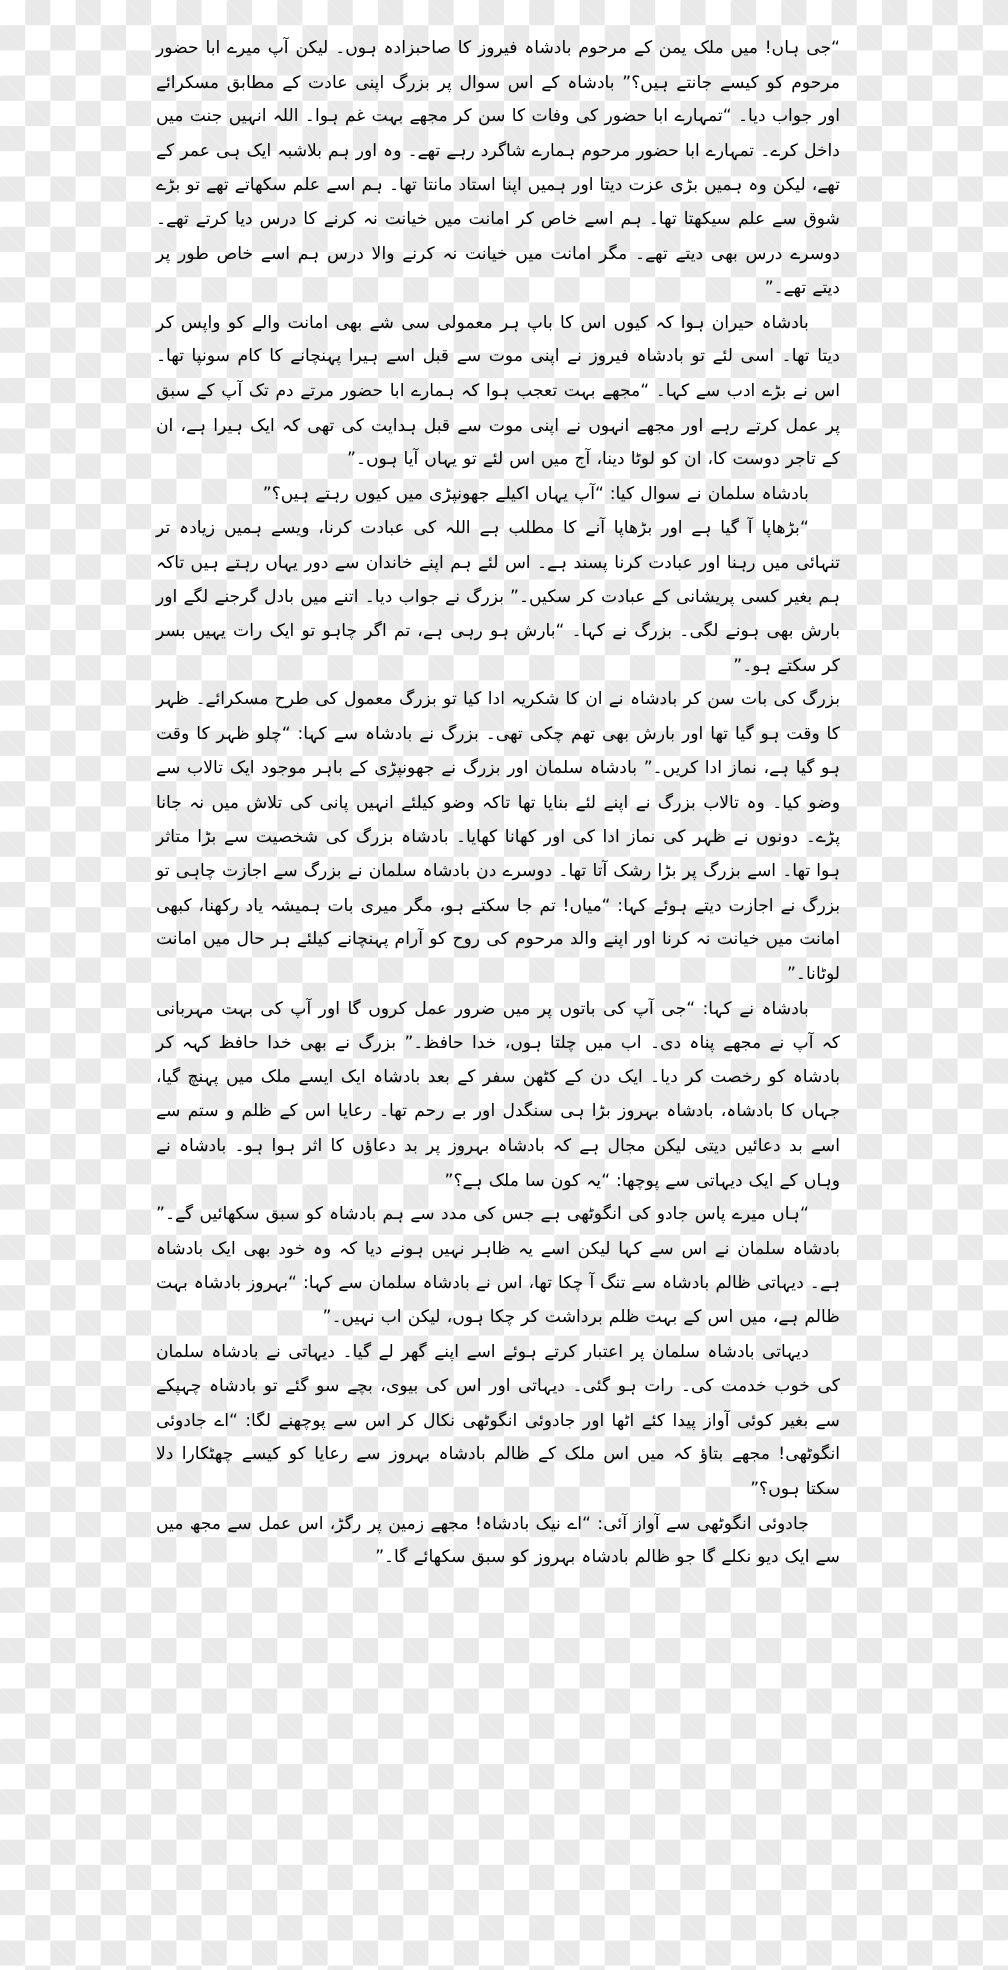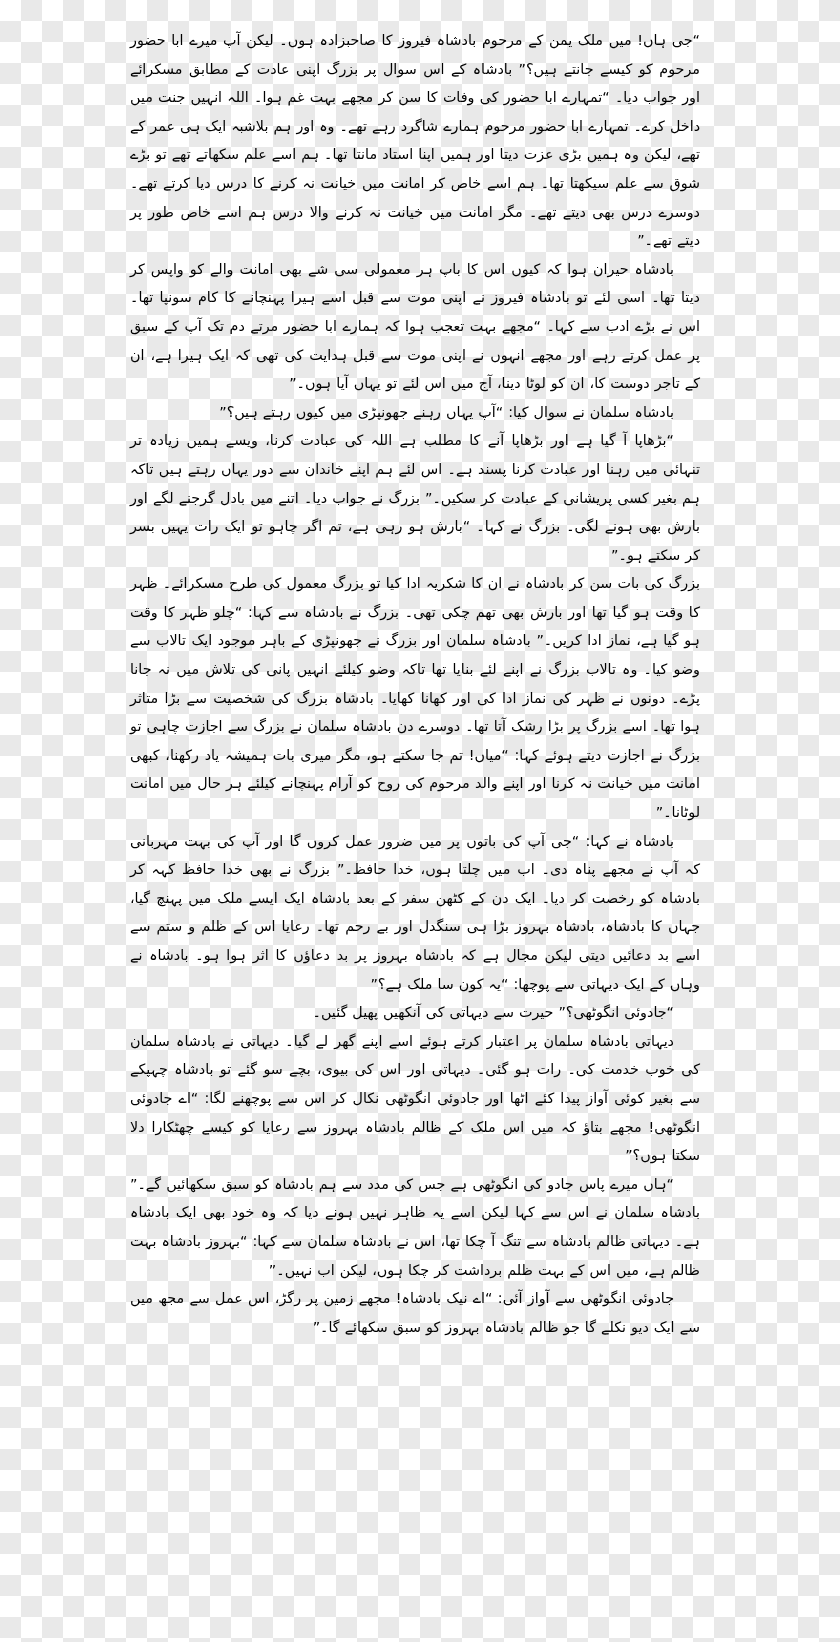--- a/index.html
+++ b/index.html
@@ -58,23 +58,22 @@
   }
 </style>
 </head>
 <body>
 
 <div class="sheet">
   <div class="story-body">
 
     <p class="para">“جی ہاں! میں ملک یمن کے مرحوم بادشاہ فیروز کا صاحبزادہ ہوں۔ لیکن آپ میرے ابا حضور مرحوم کو کیسے جانتے ہیں؟” بادشاہ کے اس سوال پر بزرگ اپنی عادت کے مطابق مسکرائے اور جواب دیا۔ “تمہارے ابا حضور کی وفات کا سن کر مجھے بہت غم ہوا۔ اللہ انہیں جنت میں داخل کرے۔ تمہارے ابا حضور مرحوم ہمارے شاگرد رہے تھے۔ وہ اور ہم بلاشبہ ایک ہی عمر کے تھے، لیکن وہ ہمیں بڑی عزت دیتا اور ہمیں اپنا استاد مانتا تھا۔ ہم اسے علم سکھاتے تھے تو بڑے شوق سے علم سیکھتا تھا۔ ہم اسے خاص کر امانت میں خیانت نہ کرنے کا درس دیا کرتے تھے۔ دوسرے درس بھی دیتے تھے۔ مگر امانت میں خیانت نہ کرنے والا درس ہم اسے خاص طور پر دیتے تھے۔”</p>
     <p class="para indent">بادشاہ حیران ہوا کہ کیوں اس کا باپ ہر معمولی سی شے بھی امانت والے کو واپس کر دیتا تھا۔ اسی لئے تو بادشاہ فیروز نے اپنی موت سے قبل اسے ہیرا پہنچانے کا کام سونپا تھا۔ اس نے بڑے ادب سے کہا۔ “مجھے بہت تعجب ہوا کہ ہمارے ابا حضور مرتے دم تک آپ کے سبق پر عمل کرتے رہے اور مجھے انہوں نے اپنی موت سے قبل ہدایت کی تھی کہ ایک ہیرا ہے، ان کے تاجر دوست کا، ان کو لوٹا دینا، آج میں اس لئے تو یہاں آیا ہوں۔”</p>
-    <p class="para indent">بادشاہ سلمان نے سوال کیا: “آپ یہاں رہنے جھونپڑی میں کیوں رہتے ہیں؟”</p>
+    <p class="para indent">بادشاہ سلمان نے سوال کیا: “آپ یہاں اکیلے جھونپڑی میں کیوں رہتے ہیں؟”</p>
     <p class="para indent">“بڑھاپا آ گیا ہے اور بڑھاپا آنے کا مطلب ہے اللہ کی عبادت کرنا، ویسے ہمیں زیادہ تر تنہائی میں رہنا اور عبادت کرنا پسند ہے۔ اس لئے ہم اپنے خاندان سے دور یہاں رہتے ہیں تاکہ ہم بغیر کسی پریشانی کے عبادت کر سکیں۔” بزرگ نے جواب دیا۔ اتنے میں بادل گرجنے لگے اور بارش بھی ہونے لگی۔ بزرگ نے کہا۔ “بارش ہو رہی ہے، تم اگر چاہو تو ایک رات یہیں بسر کر سکتے ہو۔”</p>
     <p class="para">بزرگ کی بات سن کر بادشاہ نے ان کا شکریہ ادا کیا تو بزرگ معمول کی طرح مسکرائے۔ ظہر کا وقت ہو گیا تھا اور بارش بھی تھم چکی تھی۔ بزرگ نے بادشاہ سے کہا: “چلو ظہر کا وقت ہو گیا ہے، نماز ادا کریں۔” بادشاہ سلمان اور بزرگ نے جھونپڑی کے باہر موجود ایک تالاب سے وضو کیا۔ وہ تالاب بزرگ نے اپنے لئے بنایا تھا تاکہ وضو کیلئے انہیں پانی کی تلاش میں نہ جانا پڑے۔ دونوں نے ظہر کی نماز ادا کی اور کھانا کھایا۔ بادشاہ بزرگ کی شخصیت سے بڑا متاثر ہوا تھا۔ اسے بزرگ پر بڑا رشک آتا تھا۔ دوسرے دن بادشاہ سلمان نے بزرگ سے اجازت چاہی تو بزرگ نے اجازت دیتے ہوئے کہا: “میاں! تم جا سکتے ہو، مگر میری بات ہمیشہ یاد رکھنا، کبھی امانت میں خیانت نہ کرنا اور اپنے والد مرحوم کی روح کو آرام پہنچانے کیلئے ہر حال میں امانت لوٹانا۔”</p>
     <p class="para indent">بادشاہ نے کہا: “جی آپ کی باتوں پر میں ضرور عمل کروں گا اور آپ کی بہت مہربانی کہ آپ نے مجھے پناہ دی۔ اب میں چلتا ہوں، خدا حافظ۔” بزرگ نے بھی خدا حافظ کہہ کر بادشاہ کو رخصت کر دیا۔ ایک دن کے کٹھن سفر کے بعد بادشاہ ایک ایسے ملک میں پہنچ گیا، جہاں کا بادشاہ، بادشاہ بہروز بڑا ہی سنگدل اور بے رحم تھا۔ رعایا اس کے ظلم و ستم سے اسے بد دعائیں دیتی لیکن مجال ہے کہ بادشاہ بہروز پر بد دعاؤں کا اثر ہوا ہو۔ بادشاہ نے وہاں کے ایک دیہاتی سے پوچھا: “یہ کون سا ملک ہے؟”</p>
-    <p class="para indent">“جادوئی انگوٹھی؟” حیرت سے دیہاتی کی آنکھیں پھیل گئیں۔</p>
+    <p class="para indent">“ہاں میرے پاس جادو کی انگوٹھی ہے جس کی مدد سے ہم بادشاہ کو سبق سکھائیں گے۔” بادشاہ سلمان نے اس سے کہا لیکن اسے یہ ظاہر نہیں ہونے دیا کہ وہ خود بھی ایک بادشاہ ہے۔ دیہاتی ظالم بادشاہ سے تنگ آ چکا تھا، اس نے بادشاہ سلمان سے کہا: “بہروز بادشاہ بہت ظالم ہے، میں اس کے بہت ظلم برداشت کر چکا ہوں، لیکن اب نہیں۔”</p>
     <p class="para indent">دیہاتی بادشاہ سلمان پر اعتبار کرتے ہوئے اسے اپنے گھر لے گیا۔ دیہاتی نے بادشاہ سلمان کی خوب خدمت کی۔ رات ہو گئی۔ دیہاتی اور اس کی بیوی، بچے سو گئے تو بادشاہ چہپکے سے بغیر کوئی آواز پیدا کئے اٹھا اور جادوئی انگوٹھی نکال کر اس سے پوچھنے لگا: “اے جادوئی انگوٹھی! مجھے بتاؤ کہ میں اس ملک کے ظالم بادشاہ بہروز سے رعایا کو کیسے چھٹکارا دلا سکتا ہوں؟”</p>
-    <p class="para indent">“ہاں میرے پاس جادو کی انگوٹھی ہے جس کی مدد سے ہم بادشاہ کو سبق سکھائیں گے۔” بادشاہ سلمان نے اس سے کہا لیکن اسے یہ ظاہر نہیں ہونے دیا کہ وہ خود بھی ایک بادشاہ ہے۔ دیہاتی ظالم بادشاہ سے تنگ آ چکا تھا، اس نے بادشاہ سلمان سے کہا: “بہروز بادشاہ بہت ظالم ہے، میں اس کے بہت ظلم برداشت کر چکا ہوں، لیکن اب نہیں۔”</p>
     <p class="para indent">جادوئی انگوٹھی سے آواز آئی: “اے نیک بادشاہ! مجھے زمین پر رگڑ، اس عمل سے مجھ میں سے ایک دیو نکلے گا جو ظالم بادشاہ بہروز کو سبق سکھائے گا۔”</p>
 
   </div>
 </div>
 
 </body></html>

